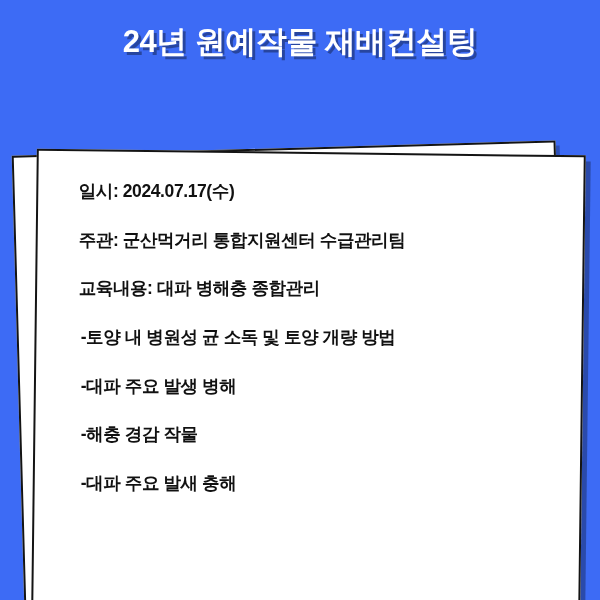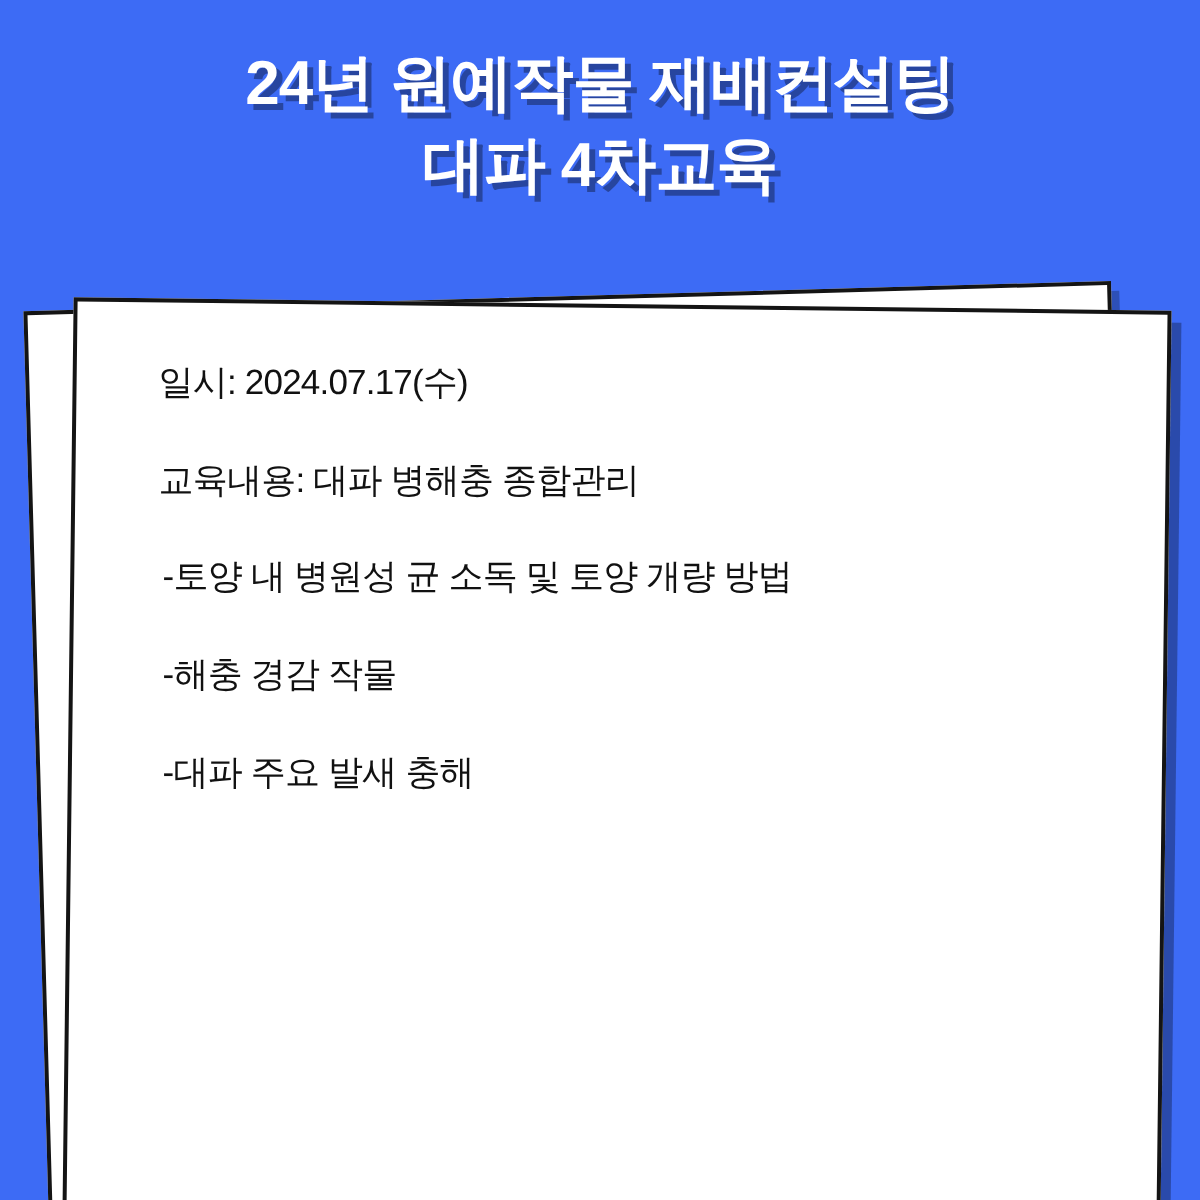--- a/index.html
+++ b/index.html
@@ -69,20 +69,21 @@
     background: #FFFFFF;
     border: 2px solid #141414;
     transform: rotate(0.7deg);
     box-shadow: 5px 6px 0 rgba(0,0,0,0.30);
     overflow: hidden;
   }
 
   .paper-content {
     padding: 26px 30px 0 42px;
     transform: rotate(-0.7deg);
+    font-weight: bold;
   }
 
   .line {
     font-size: 17.5px;
     color: #111111;
     line-height: 1.35;
     margin: 0 0 25px 0;
     letter-spacing: -0.4px;
     white-space: nowrap;
   }
@@ -90,29 +91,30 @@
     margin-left: 2px;
   }
 </style>
 </head>
 <body>
 
 <div class="poster">
 
   <div class="title-block">
     <span class="title-line">24년 원예작물 재배컨설팅</span>
-    <span class="title-line">대파 4차교육</span>
   </div>
 
   <div class="paper-stack">
     <div class="paper-back"></div>
     <div class="paper-front">
       <div class="paper-content">
         <p class="line">일시: 2024.07.17(수)</p>
+        <p class="line">주관: 군산먹거리 통합지원센터 수급관리팀</p>
         <p class="line">교육내용: 대파 병해충 종합관리</p>
         <p class="line indent">-토양 내 병원성 균 소독 및 토양 개량 방법</p>
+        <p class="line indent">-대파 주요 발생 병해</p>
         <p class="line indent">-해충 경감 작물</p>
         <p class="line indent">-대파 주요 발새 충해</p>
       </div>
     </div>
   </div>
 
 </div>
 
 </body></html>

